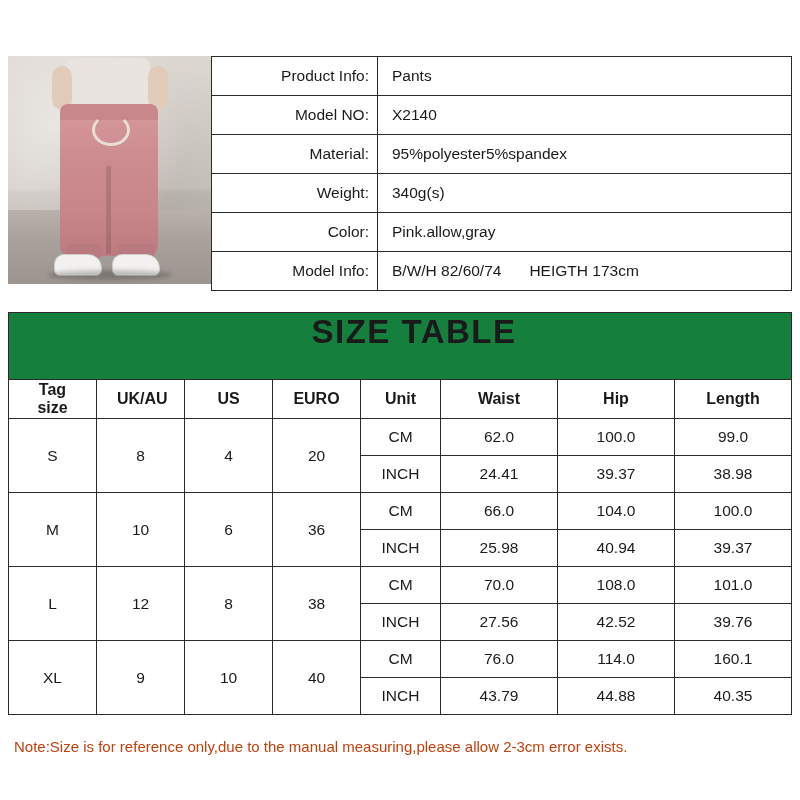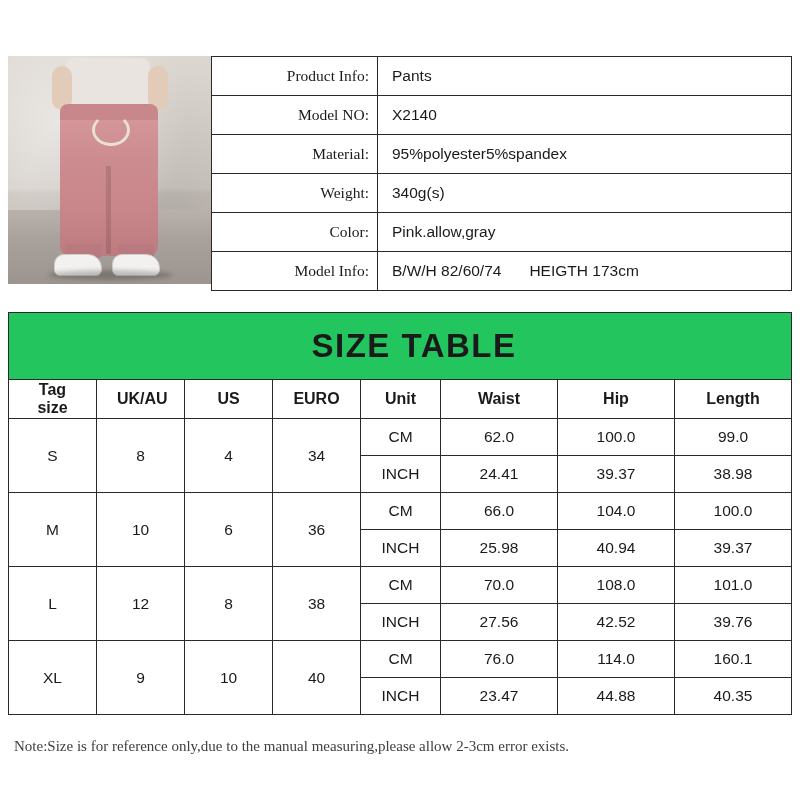--- a/index.html
+++ b/index.html
@@ -161,43 +161,41 @@
     padding: 0 12px;
     height: 38px;
     vertical-align: middle;
     white-space: nowrap;
     overflow: hidden;
   }
   .info-table td.label {
     width: 145px;
     text-align: right;
     padding-right: 8px;
-    font-family: Liberation Serif, serif;
   }
   .info-table td.value {
     text-align: left;
     padding-left: 14px;
   }
   .info-table .mi-gap { display: inline-block; width: 28px; }
 
   
   .size-wrap {
     position: absolute;
     left: 8px;
     top: 312px;
     width: 784px;
   }
   .size-title-row {
     border: 1px solid #2a2a2a;
     border-bottom: none;
     height: 66px;
     display: flex;
-    align-items: center;
     justify-content: center;
-    background: #22c55e;
+    background: #15803d;
     padding-left: 28px;
   }
   .size-title {
     font-size: 33px;
     font-weight: bold;
     letter-spacing: 1.5px;
   }
 
   table.size-table {
     width: 784px;
@@ -224,23 +222,22 @@
   .col-euro { width: 88px; }
   .col-unit { width: 80px; }
   .col-meas { width: 117px; }
 
   .note {
     position: absolute;
     left: 14px;
     top: 738px;
     width: 780px;
     font-size: 15px;
-    color: #404040;
+    color: #c2410c;
     white-space: nowrap;
-    font-family: Liberation Serif, serif;
   }
 </style>
 </head>
 <body>
 
 <div class="page">
 
   <div class="top-section">
 
     <div class="photo">
@@ -316,21 +313,21 @@
           <th>Hip</th>
           <th>Length</th>
         </tr>
       </thead>
       <tbody>
 
         <tr>
           <td rowspan="2">S</td>
           <td rowspan="2">8</td>
           <td rowspan="2">4</td>
-          <td rowspan="2">34</td>
+          <td rowspan="2">20</td>
           <td>CM</td>
           <td>62.0</td>
           <td>100.0</td>
           <td>99.0</td>
         </tr>
         <tr>
           <td>INCH</td>
           <td>24.41</td>
           <td>39.37</td>
           <td>38.98</td>
@@ -375,21 +372,21 @@
           <td rowspan="2">9</td>
           <td rowspan="2">10</td>
           <td rowspan="2">40</td>
           <td>CM</td>
           <td>76.0</td>
           <td>114.0</td>
           <td>160.1</td>
         </tr>
         <tr>
           <td>INCH</td>
-          <td>23.47</td>
+          <td>43.79</td>
           <td>44.88</td>
           <td>40.35</td>
         </tr>
       </tbody>
     </table>
   </div>
 
   <div class="note">Note:Size is for reference only,due to the manual measuring,please allow 2-3cm error exists.</div>
 </div>
 

